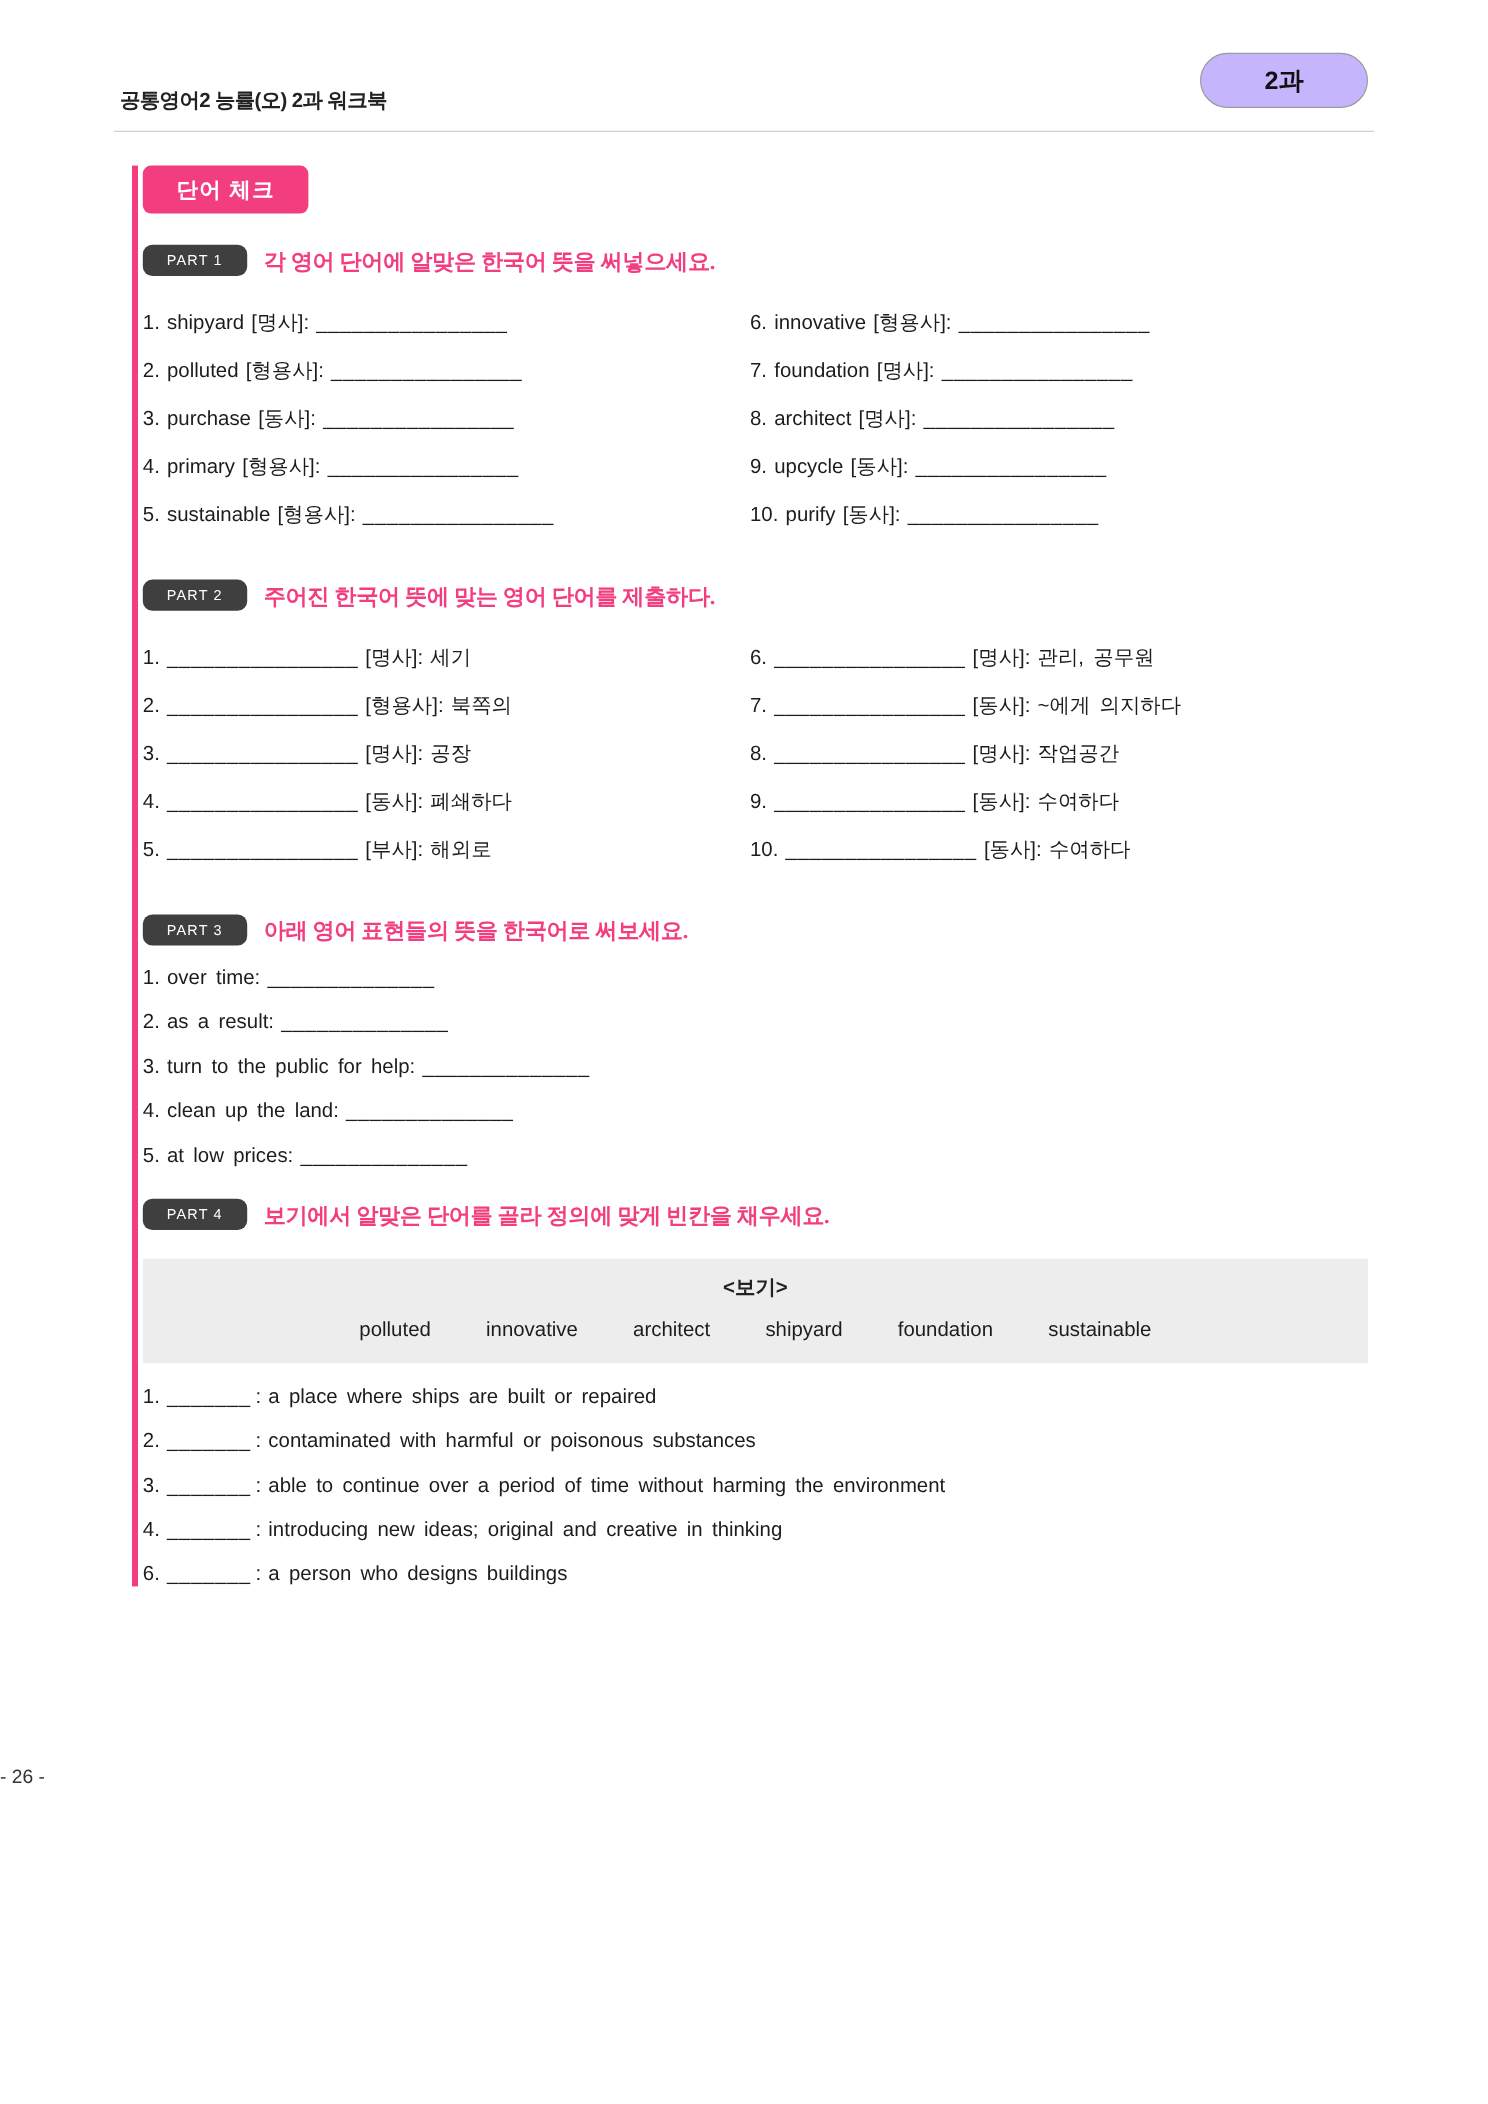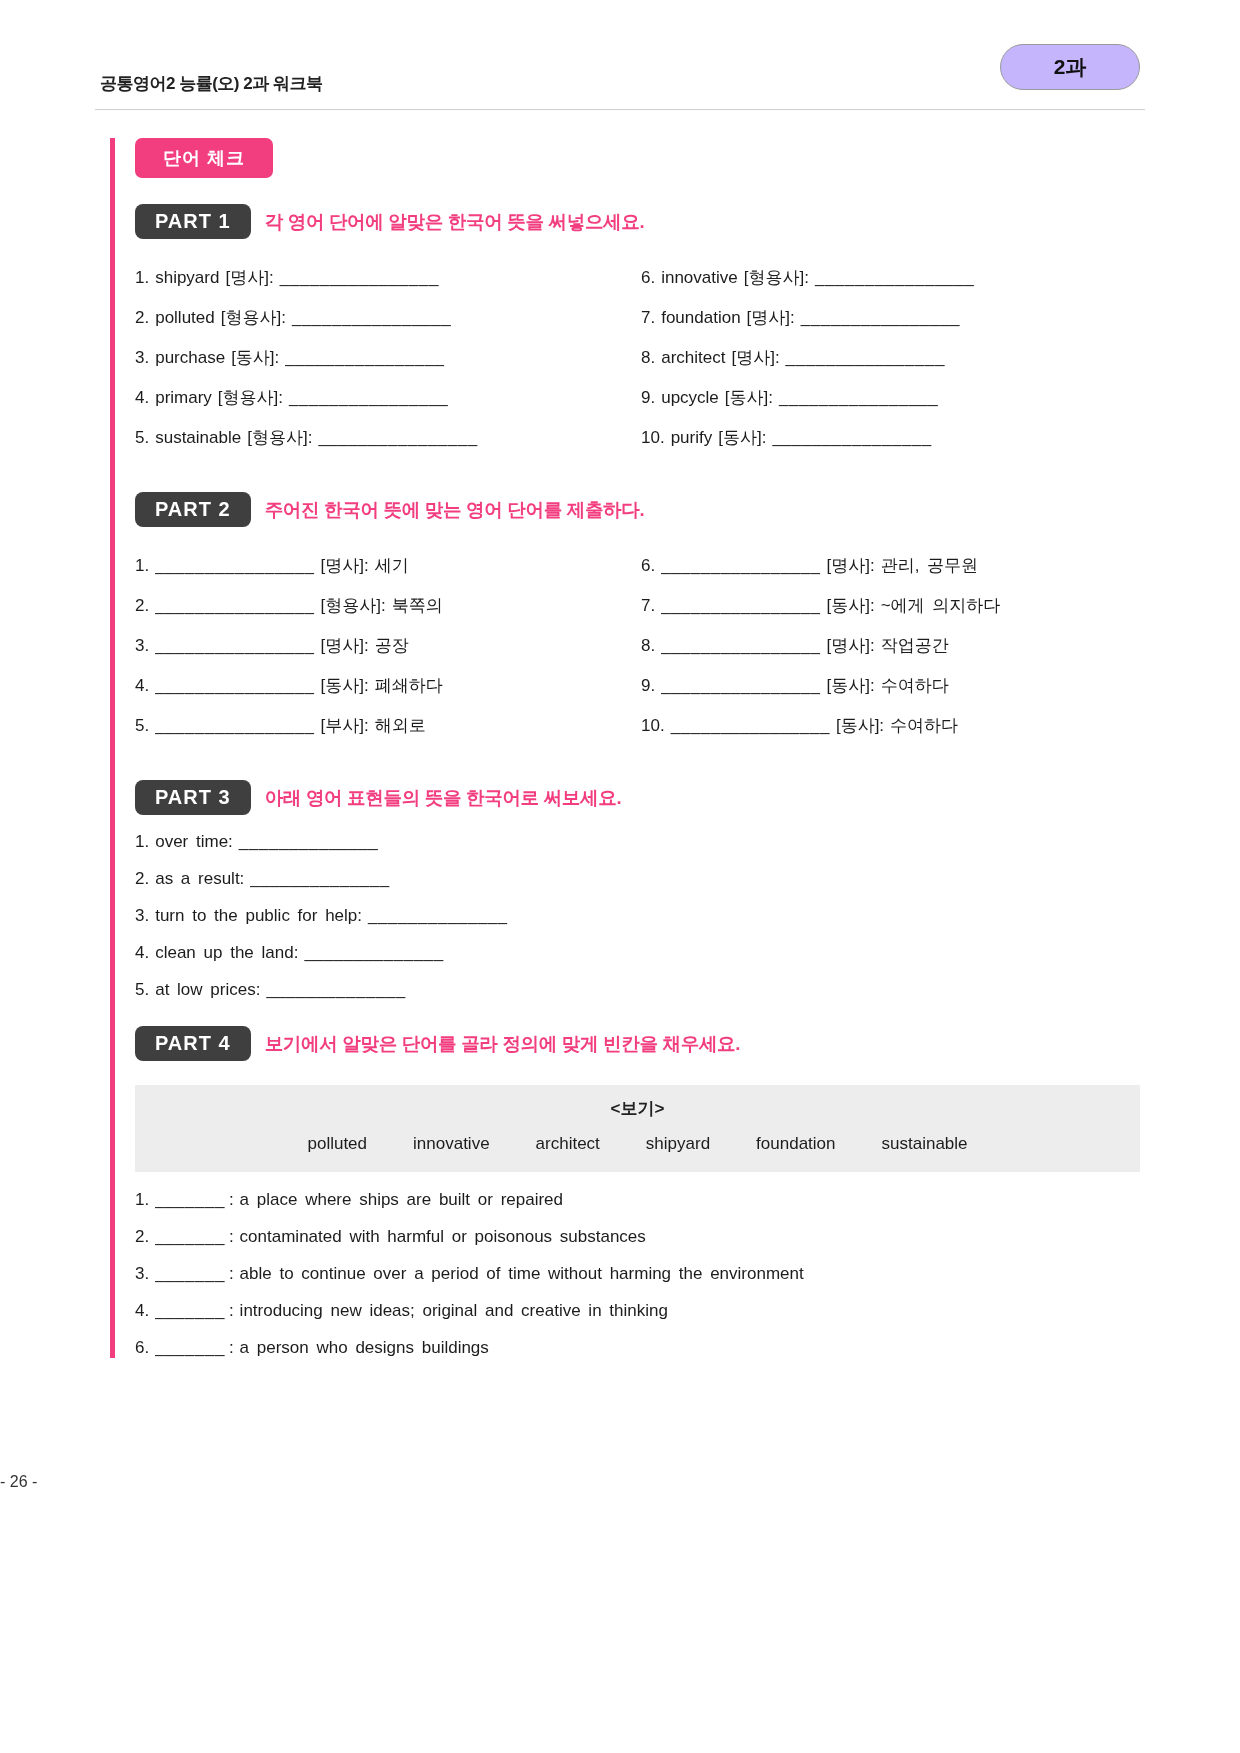--- a/index.html
+++ b/index.html
@@ -8,29 +8,29 @@
 
   
   .header { display:flex; justify-content:space-between; align-items:flex-start; padding:44px 100px 0 100px; }
   .doc-title { margin-top:28px; font-size:17px; font-weight:bold; color:#222; letter-spacing:-0.5px; }
   .lesson-pill { min-width:140px; height:46px; border:1.6px solid #9a9a9a; border-radius:23px;
                  display:flex; align-items:center; justify-content:center;
                  font-size:21px; font-weight:bold; color:#111; background:#c4b5fd; }
   .header-rule { border:none; border-top:1.4px solid #cfcfcf; margin:14px 95px 0 95px; }
 
   
-  .content { margin:28px 100px 0 110px; border-left:5px solid #f23d7f; padding-left:20px; }
+  .content { margin:28px 100px 0 110px; border-left:5px solid #f23d7f; padding-left:4px; }
 
   .section-badge { display:inline-block; background:#f23d7f; color:#fff; font-weight:bold;
                    font-size:18px; padding:8px 28px; border-radius:7px; letter-spacing:1px; }
 
   .part-header { display:flex; align-items:center; margin-top:26px; }
-  .part-badge { background:#3f3f3f; color:#fff; font-weight:bold; font-size:20px;
+  .part-badge { background:#3f3f3f; color:#fff; font-weight:normal; font-size:12px;
                 padding:6px 20px; border-radius:8px; letter-spacing:1px; }
-  .part-instruction { color:#f23d7f; font-weight:bold; font-size:18.5px; margin-left:14px; letter-spacing:-0.3px; }
+  .part-instruction { color:#f23d7f; font-weight:bold; font-size:18.5px; margin-left:14px; letter-spacing:-0.3px;font-family:Liberation Serif, serif; }
 
   .items { margin-top:10px; }
   .grid2 { display:grid; grid-template-columns:470px 1fr; column-gap:36px; }
   .row { font-size:17px; margin:17px 0; word-spacing:3px; white-space:nowrap; }
   .row .num { margin-right:6px; }
   .row .word { margin-right:6px; }
   .row .pos { margin-right:6px; }
   .row .blank { letter-spacing:0.5px; }
   .row .colon { margin:0 6px 0 4px; }
 

